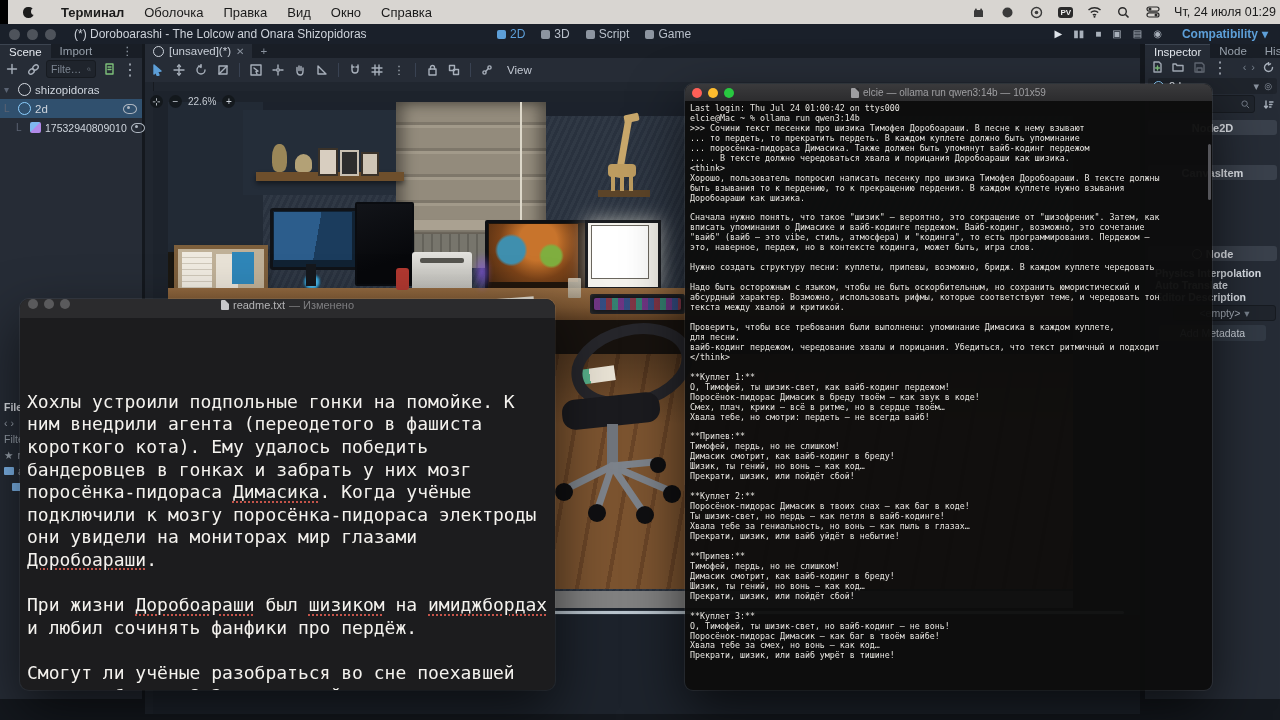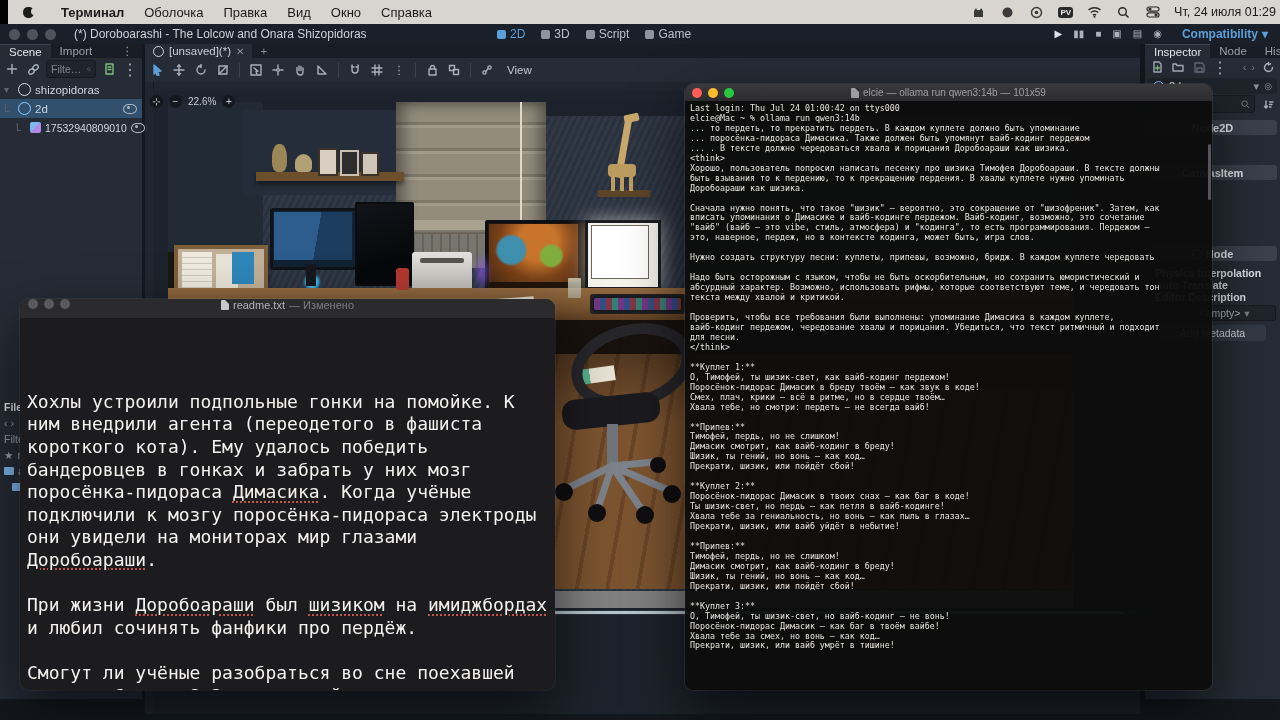--- a/index.html
+++ b/index.html
@@ -584,42 +584,43 @@
     </div>
     <span class="tm-title">
       <span class="docico" style="background:#9e9ea1;"></span>
       <span>elcie — ollama run qwen3:14b — 101x59</span>
     </span>
   </div>
   <div class="tm-body">
 
   <div class="tline">Last login: Thu Jul 24 01:00:42 on ttys000</div>
       <div class="tline">elcie@Mac ~ % ollama run qwen3:14b</div>
+      <div class="tline">&gt;&gt;&gt; Сочини текст песенки про шизика Тимофея Доробоараши. В песне к нему взывают</div>
       <div class="tline">... то пердеть, то прекратить пердеть. В каждом куплете должно быть упоминание</div>
       <div class="tline">... поросёнка-пидораса Димасика. Также должен быть упомянут вайб-кодинг пердежом</div>
       <div class="tline">... . В тексте должно чередоваться хвала и порицания Доробоараши как шизика.</div>
       <div class="tline">&lt;think&gt;</div>
       <div class="tline">Хорошо, пользователь попросил написать песенку про шизика Тимофея Доробоараши. В тексте должны</div>
-      <div class="tline">быть взывания то к пердению, то к прекращению пердения. В хвалы куплете нужно упоминать</div>
+      <div class="tline">быть взывания то к пердению, то к прекращению пердения. В каждом куплете нужно взывания</div>
       <div class="tline">Доробоараши как шизика.</div>
       <div class="tline">&nbsp;</div>
       <div class="tline">Сначала нужно понять, что такое "шизик" — вероятно, это сокращение от "шизофреник". Затем, как</div>
       <div class="tline">вписать упоминания о Димасике и вайб-кодинге пердежом. Вайб-кодинг, возможно, это сочетание</div>
       <div class="tline">"вайб" (вайб — это vibe, стиль, атмосфера) и "кодинга", то есть программирования. Пердежом —</div>
       <div class="tline">это, наверное, пердеж, но в контексте кодинга, может быть, игра слов.</div>
       <div class="tline">&nbsp;</div>
       <div class="tline">Нужно создать структуру песни: куплеты, припевы, возможно, бридж. В каждом куплете чередовать</div>
       <div class="tline">&nbsp;</div>
       <div class="tline">Надо быть осторожным с языком, чтобы не быть оскорбительным, но сохранить юмористический и</div>
       <div class="tline">абсурдный характер. Возможно, использовать рифмы, которые соответствуют теме, и чередовать тон</div>
       <div class="tline">текста между хвалой и критикой.</div>
       <div class="tline">&nbsp;</div>
       <div class="tline">Проверить, чтобы все требования были выполнены: упоминание Димасика в каждом куплете,</div>
+      <div class="tline">для песни.</div>
       <div class="tline">вайб-кодинг пердежом, чередование хвалы и порицания. Убедиться, что текст ритмичный и подходит</div>
-      <div class="tline">для песни.</div>
       <div class="tline">&lt;/think&gt;</div>
       <div class="tline">&nbsp;</div>
       <div class="tline">**Куплет 1:**</div>
       <div class="tline">О, Тимофей, ты шизик-свет, как вайб-кодинг пердежом!</div>
       <div class="tline">Поросёнок-пидорас Димасик в бреду твоём — как звук в коде!</div>
       <div class="tline">Смех, плач, крики — всё в ритме, но в сердце твоём…</div>
       <div class="tline">Хвала тебе, но смотри: пердеть — не всегда вайб!</div>
       <div class="tline">&nbsp;</div>
       <div class="tline">**Припев:**</div>
       <div class="tline">Тимофей, пердь, но не слишком!</div>

